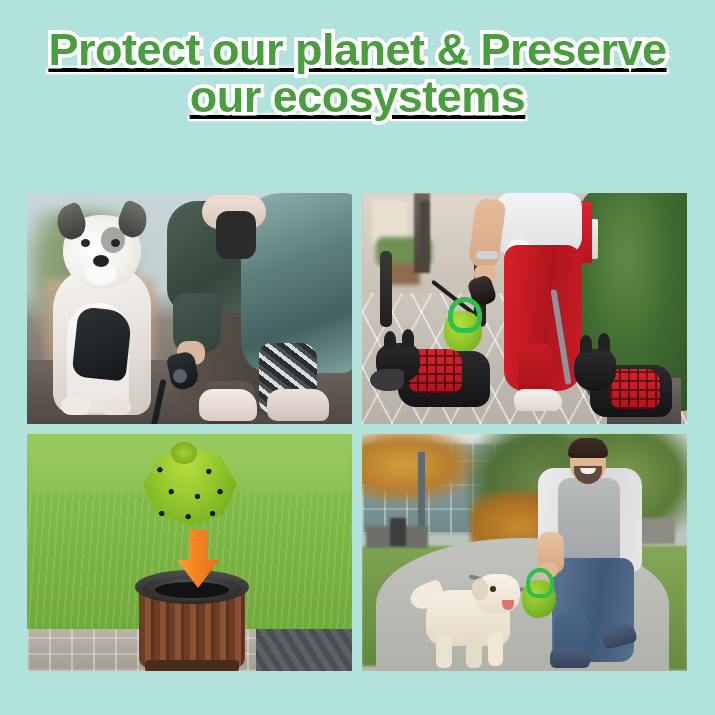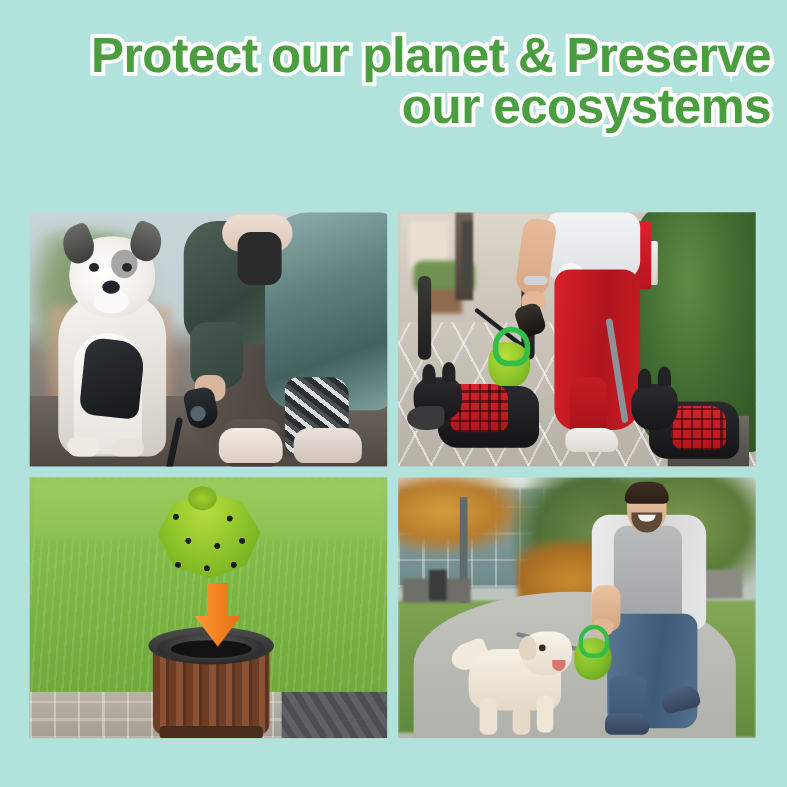--- a/index.html
+++ b/index.html
@@ -8,24 +8,25 @@
     background:#b2e2dc;
     font-family:"Liberation Sans",sans-serif;
     overflow:hidden;
     position:relative;
   }
   .poster{position:absolute;inset:0;}
 
   
   .headline{
     position:absolute;left:0;right:0;top:26px;
-    text-align:right;
+    text-align:center;
     line-height:1.05;
     padding:0 14px;
     box-sizing:border-box;
+    text-decoration:underline;
   }
   .headline .line{
     display:block;
     font-size:45px;
     font-weight:bold;
     letter-spacing:-0.5px;
     color:#4a9e3f;
     -webkit-text-stroke:7px #ffffff;
     paint-order:stroke fill;
     text-shadow:

